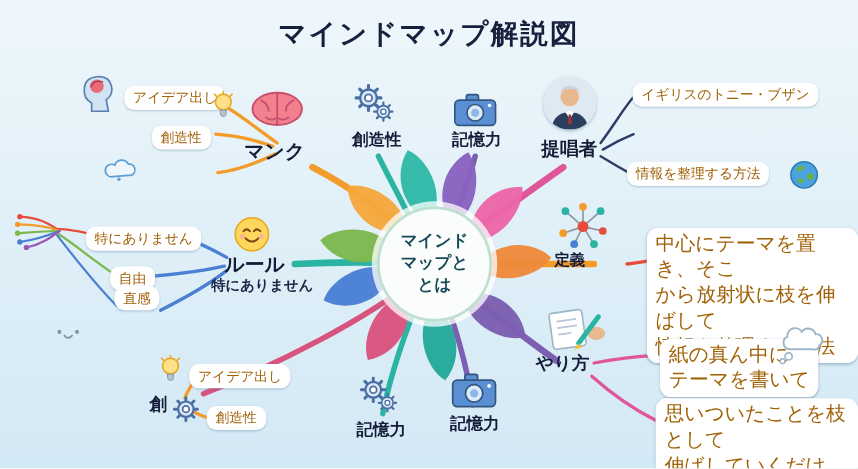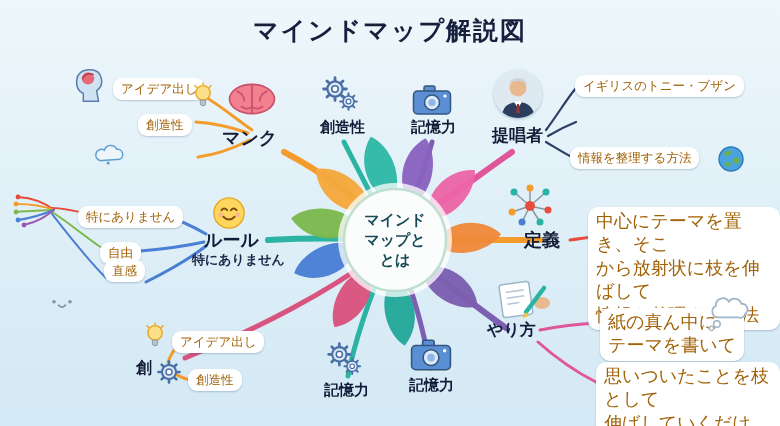--- a/index.html
+++ b/index.html
@@ -237,21 +237,21 @@
       <circle cx="24" cy="22" r="5" fill="#e74c3c"></circle>
       <circle cx="8" cy="8" r="3.5" fill="#2bb3a3"></circle>
         <circle cx="24" cy="4" r="3.5" fill="#f39c2b"></circle>
       <circle cx="40" cy="8" r="3.5" fill="#2bb3a3"></circle>
         <circle cx="6" cy="28" r="3.5" fill="#f39c2b"></circle>
       <circle cx="42" cy="26" r="3.5" fill="#e74c3c"></circle>
         <circle cx="16" cy="38" r="3.5" fill="#4a7fd4"></circle>
       <circle cx="34" cy="38" r="3.5" fill="#2bb3a3"></circle>
     </svg>
   </div>
-  <div class="node" style="left:524px;top:228px;font-size:18px">定義</div>
+  <div class="node" style="left:504px;top:228px;font-size:14px">定義</div>
   <div class="pill multi" style="left:588px;top:207px">中心にテーマを置き、そこ
 から放射状に枝を伸ばして
 情報を整理する方法</div>
 
   <div class="icon" style="left:144px;top:322px">
     <svg width="22" height="27">
         <use href="#sym-bulb" width="22" height="27"></use>
       </svg>
   </div>
   <div class="pill" style="left:172px;top:331px">アイデア出し</div>

